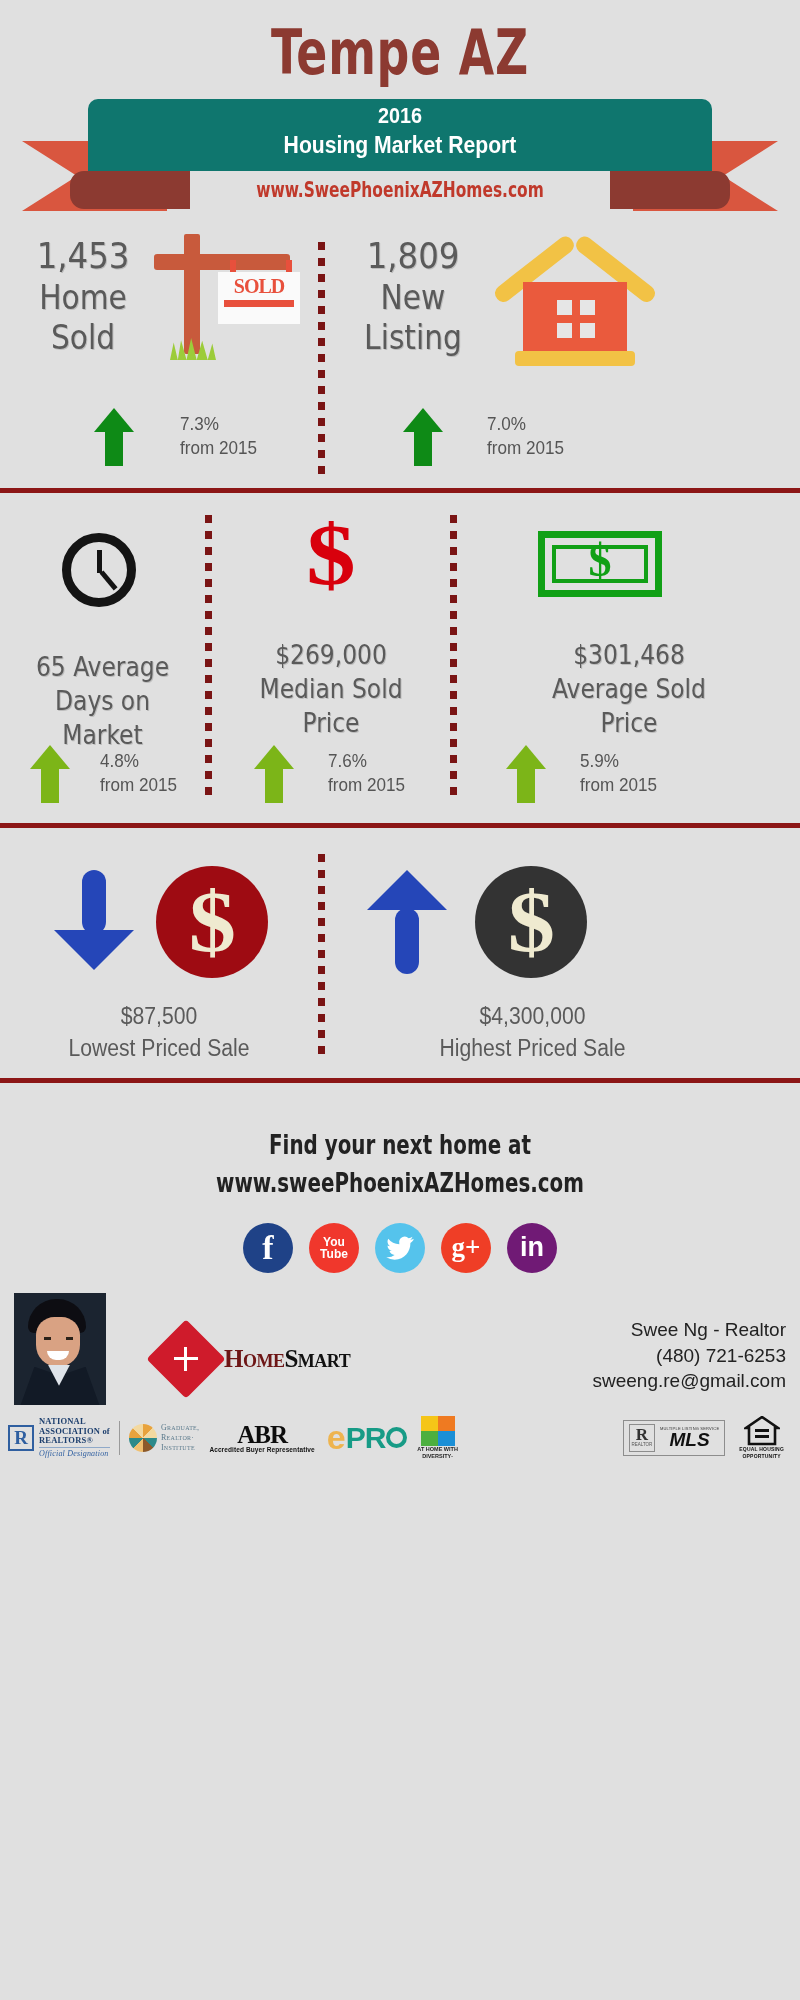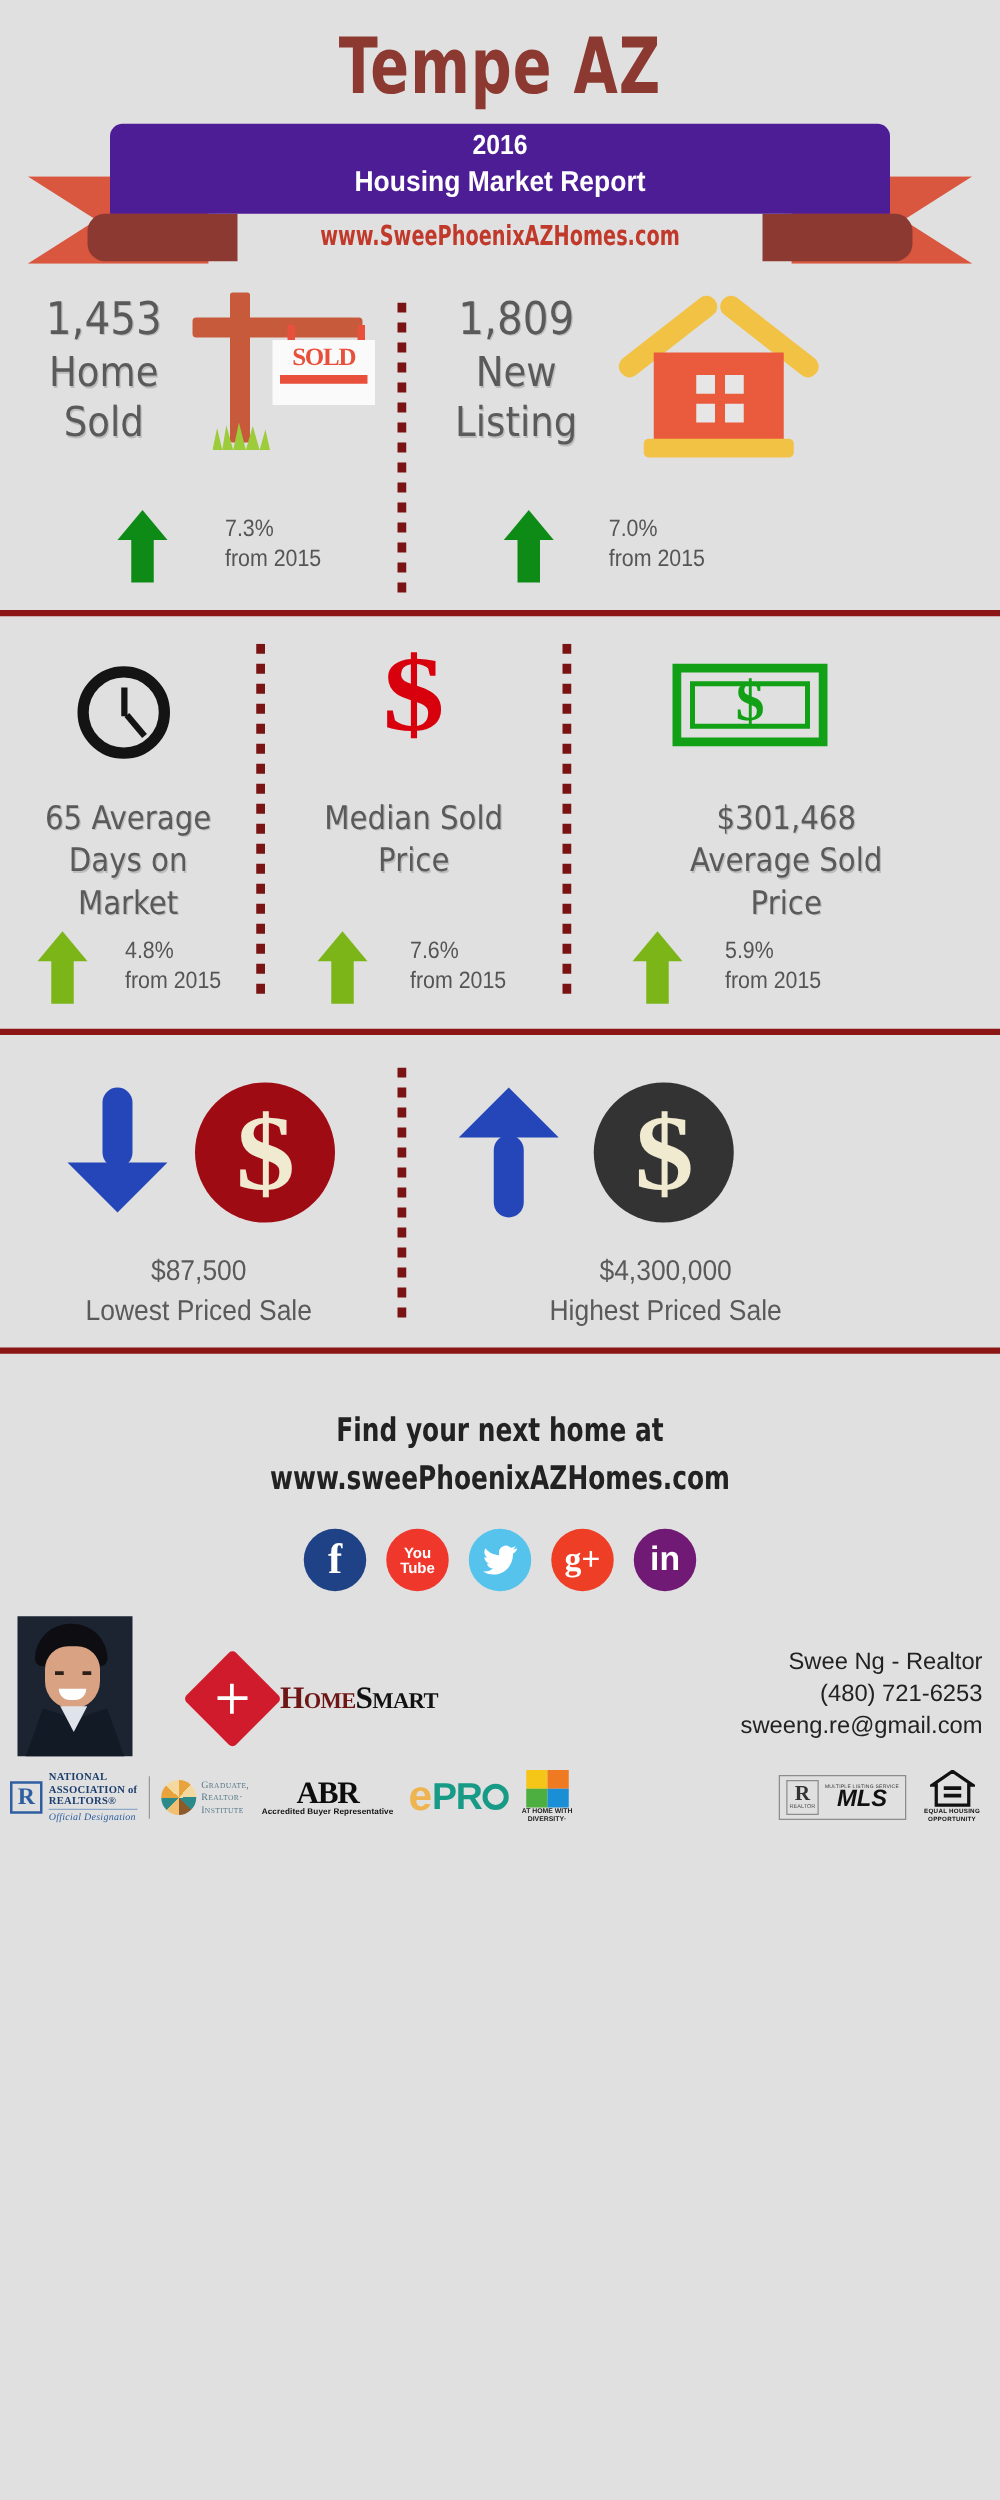--- a/index.html
+++ b/index.html
@@ -50,21 +50,21 @@
     height: 38px;
     background: #8c3a31;
   }
   .ribbon-fold.left { left: 70px; border-radius: 14px 0 0 14px; }
   .ribbon-fold.right { right: 70px; border-radius: 0 14px 14px 0; }
   .banner-main {
     position: absolute;
     left: 88px; right: 88px;
     top: 0;
     height: 72px;
-    background: #4c1d95;
+    background: #0f766e;
     border-radius: 10px 10px 0 0;
     color: #fff;
     text-align: center;
     padding-top: 4px;
   }
   .banner-year {
     font-weight: bold; font-size: 22px;
     font-family: "Liberation Sans Narrow", "Liberation Sans", sans-serif;
     transform: scaleX(0.9);
   }
@@ -372,38 +372,39 @@
 
   <div class="section s2">
     <div class="vdash" style="left:205px;top:22px;bottom:22px"></div>
     <div class="vdash" style="left:450px;top:22px;bottom:22px"></div>
 
     <div style="position:absolute;left:0;top:0;width:205px;height:330px">
       <div class="clock" style="position:absolute;left:62px;top:40px">
         <div class="h1"></div>
           <div class="h2"></div>
       </div>
-      <div style="position:absolute;left:0;right:0;top:146px;text-align:center">
+      <div style="position:absolute;left:0;right:0;top:158px;text-align:center">
         <div class="bignum" style="font-size:26px;line-height:1.3">65 Average</div>
         <div class="bignum" style="font-size:26px;line-height:1.3">Days on</div>
         <div class="bignum" style="font-size:26px;line-height:1.3">Market</div>
       </div>
       <div class="grnarrow" style="--c:#7cb518;position:absolute;left:30px;top:252px">
         <b></b>
           <i></i>
       </div>
       <div class="pct" style="position:absolute;left:100px;top:256px">
         <div>4.8%</div>
         <div>from 2015</div>
       </div>
     </div>
 
     <div style="position:absolute;left:212px;top:0;width:238px;height:330px">
       <div class="dollarsym" style="position:absolute;left:0;right:0;top:26px;text-align:center">$</div>
       <div style="position:absolute;left:0;right:0;top:146px;text-align:center">
+        <div class="bignum" style="font-size:26px;line-height:1.3">$269,000</div>
         <div class="bignum" style="font-size:26px;line-height:1.3">Median Sold</div>
         <div class="bignum" style="font-size:26px;line-height:1.3">Price</div>
       </div>
       <div class="grnarrow" style="--c:#7cb518;position:absolute;left:42px;top:252px">
         <b></b>
           <i></i>
       </div>
       <div class="pct" style="position:absolute;left:116px;top:256px">
         <div>7.6%</div>
         <div>from 2015</div>

